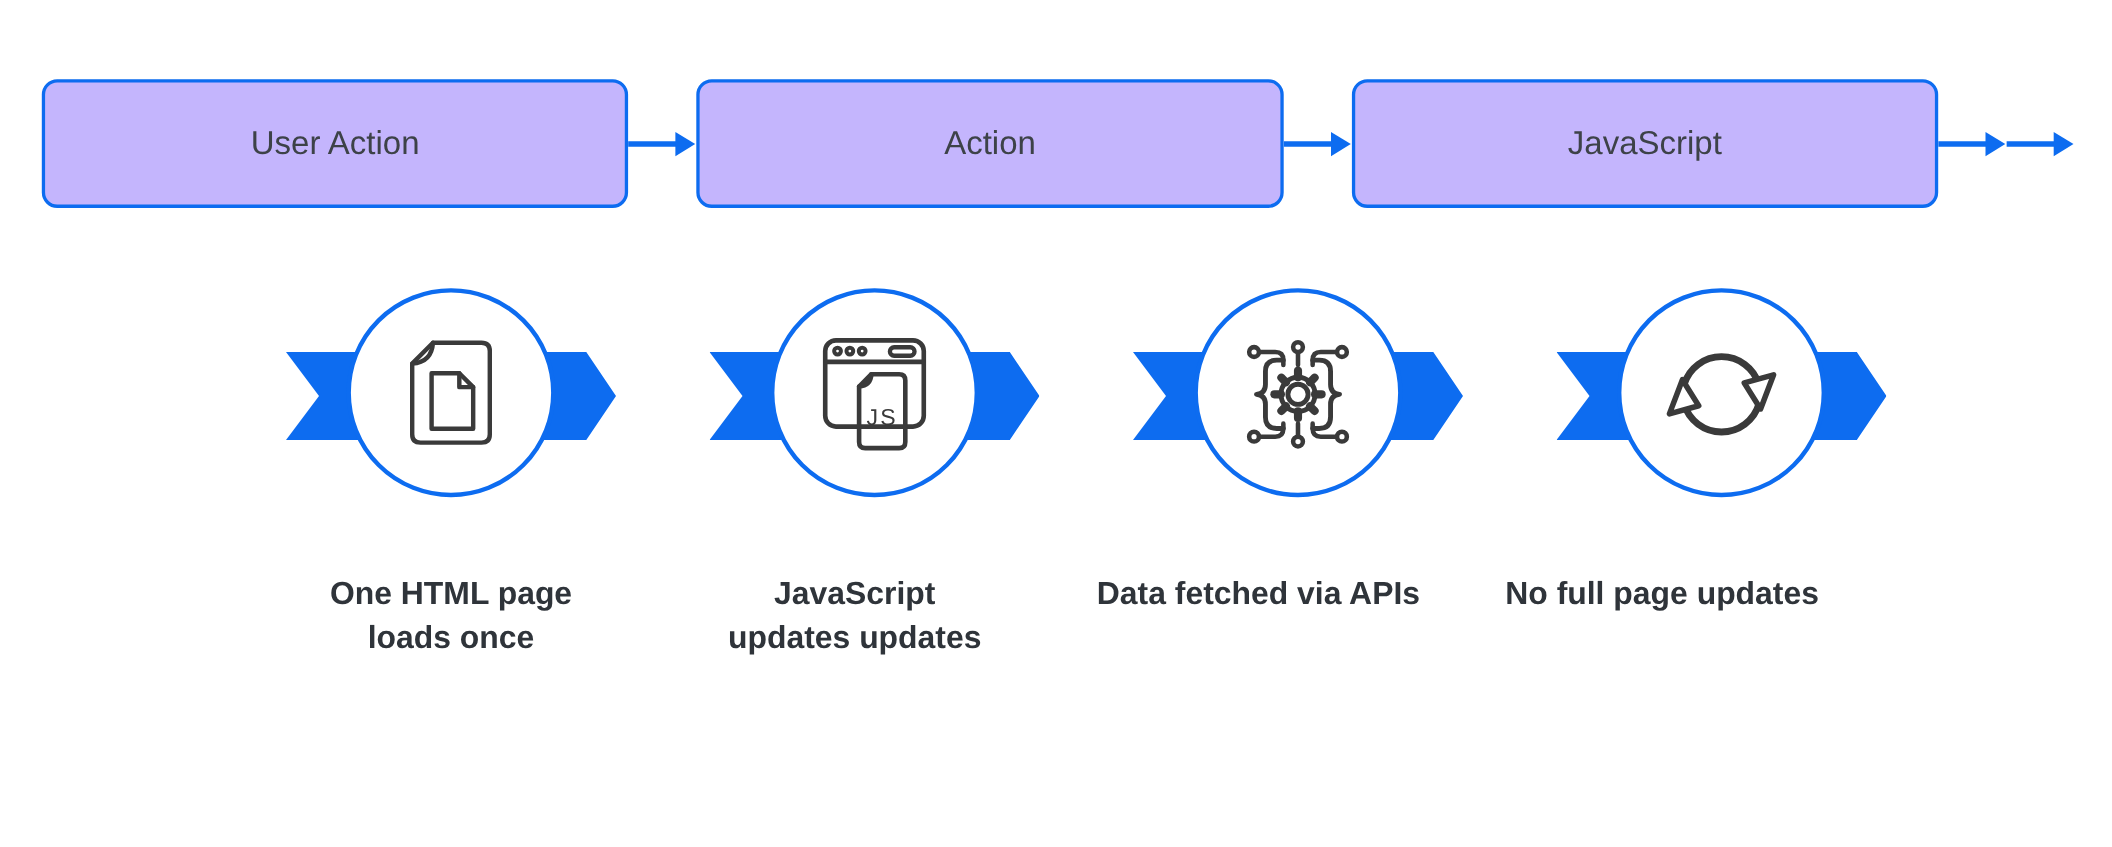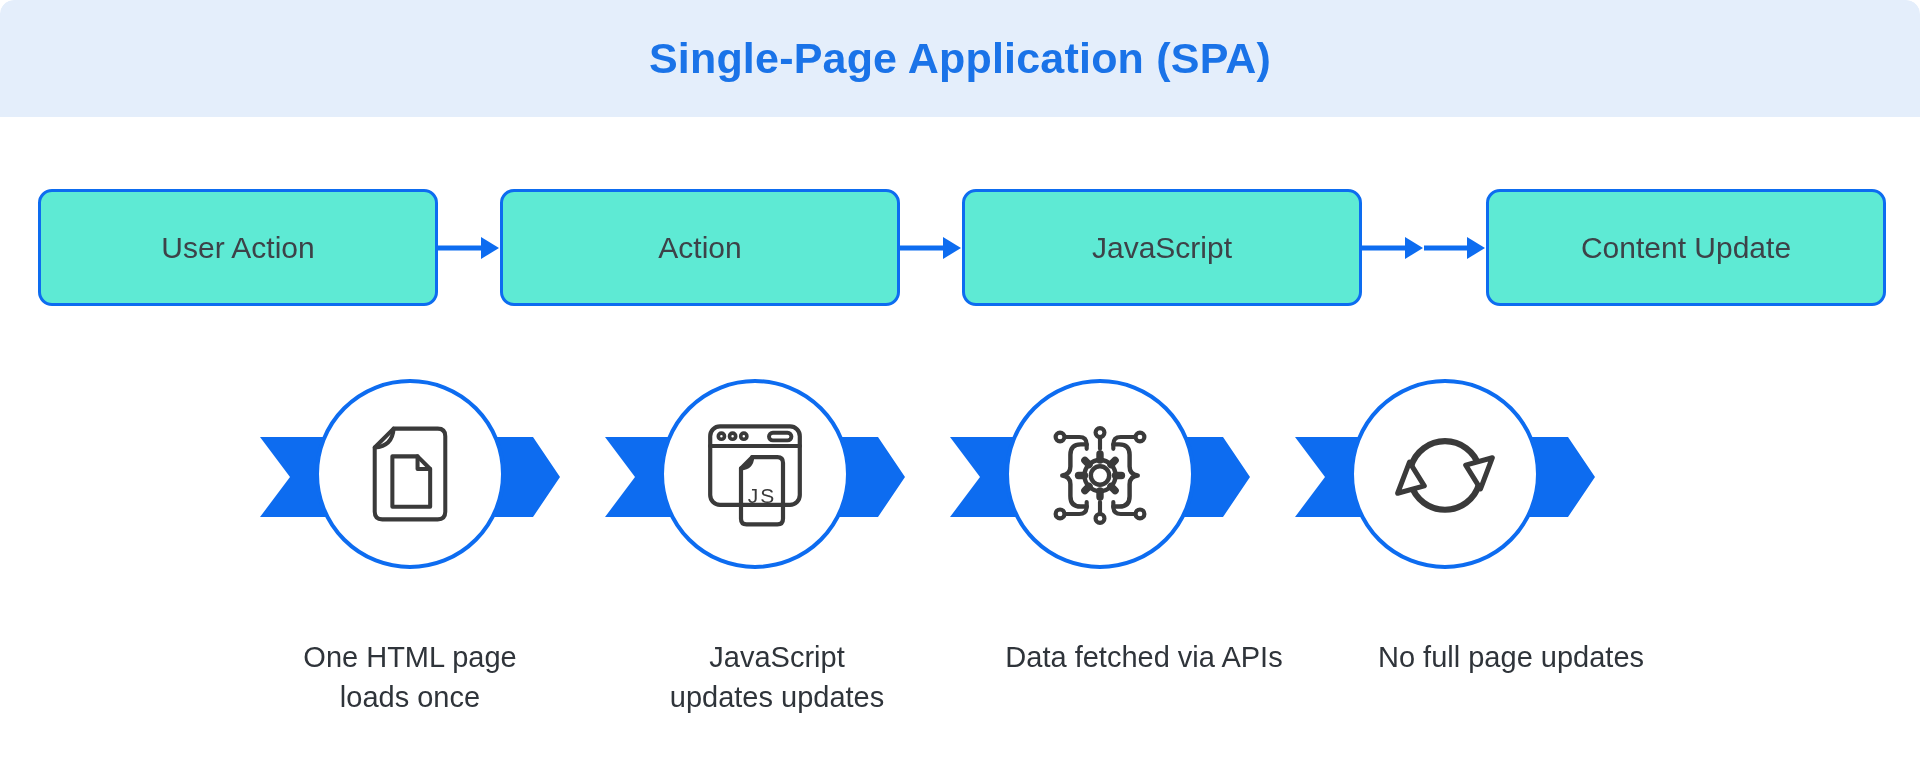--- a/index.html
+++ b/index.html
@@ -11,57 +11,54 @@
   
   .header {
     height:117px; background:#e4eefb; display:flex; align-items:center; justify-content:center;
     border-radius:14px 14px 0 0;
   }
   .title { font-size:43px; font-weight:600; color:#1a73e8; letter-spacing:.2px; }
 
   
   .flow-row { display:flex; align-items:center; margin:72px 34px 0 38px; }
   .flow-box {
-    flex:1 1 0; height:117px; background:#5eead4;
+    flex:1 1 0; height:117px; background:#c4b5fd;
     border:3.5px solid #0d6cf0; border-radius:14px;
     display:flex; align-items:center; justify-content:center;
     font-size:30px; color:#3d4248;
   }
   .flow-arrow { flex:0 0 62px; display:flex; align-items:center; justify-content:center; }
 
   
-  .steps-row { display:flex; margin:73px 0 0 260px; gap:45px; height:191px; }
+  .steps-row { display:flex; margin:73px 0 0 260px; gap:85px; height:191px; }
   .step { position:relative; flex:0 0 300px; width:300px; height:191px; }
   .ribbon {
     position:absolute; left:0; top:58px; width:300px; height:80px; background:#0d6cf0;
     clip-path:polygon(0 0, 91% 0, 100% 50%, 91% 100%, 0 100%, 10% 50%);
   }
   .circle {
     position:absolute; left:55px; top:0; width:190px; height:190px;
     background:#ffffff; border:4px solid #0d6cf0; border-radius:50%;
     display:flex; align-items:center; justify-content:center;
   }
   .circle svg { display:block; }
 
   
-  .captions-row { display:flex; margin:67px 0 12px 245px; gap:37px; align-items:flex-start; }
+  .captions-row { display:flex; margin:67px 0 12px 245px; gap:37px; align-items:flex-start;font-weight:bold; }
   .caption {
     flex:0 0 330px; width:330px; text-align:center;
     font-size:29px; line-height:40px; color:#2f343a;
   }
   .ic { stroke:#3a3a3a; fill:none; stroke-linecap:round; stroke-linejoin:round; }
 </style>
 </head>
 <body>
 
 <div class="page">
 
-  <div class="header">
-    <div class="title">Single-Page Application (SPA)</div>
-  </div>
 
   <div class="flow-row">
     <div class="flow-box">
       <span>User Action</span>
     </div>
     <div class="flow-arrow">
       <svg width="62" height="28" viewBox="0 0 62 28">
           <line x1="0" y1="14" x2="44" y2="14" stroke="#0d6cf0" stroke-width="5"></line>
           <polygon points="43,3 43,25 61,14" fill="#0d6cf0"></polygon>
         </svg>
@@ -82,23 +79,20 @@
       <svg width="62" height="28" viewBox="0 0 62 28">
           <line x1="0" y1="14" x2="44" y2="14" stroke="#0d6cf0" stroke-width="5"></line>
           <polygon points="43,3 43,25 61,14" fill="#0d6cf0"></polygon>
         </svg>
     </div>
     <div class="flow-arrow">
       <svg width="62" height="28" viewBox="0 0 62 28">
           <line x1="0" y1="14" x2="44" y2="14" stroke="#0d6cf0" stroke-width="5"></line>
           <polygon points="43,3 43,25 61,14" fill="#0d6cf0"></polygon>
         </svg>
-    </div>
-    <div class="flow-box">
-      <span>Content Update</span>
     </div>
   </div>
 
   <div class="steps-row">
 
     <div class="step">
       <div class="ribbon"></div>
       <div class="circle">
         <svg width="126" height="126" viewBox="0 0 100 100">
           <path class="ic" stroke-width="3.2" d="M37 14 H72 Q78 14 78 20 V80 Q78 86 72 86 H28 Q22 86 22 80 V29 Z"></path>

